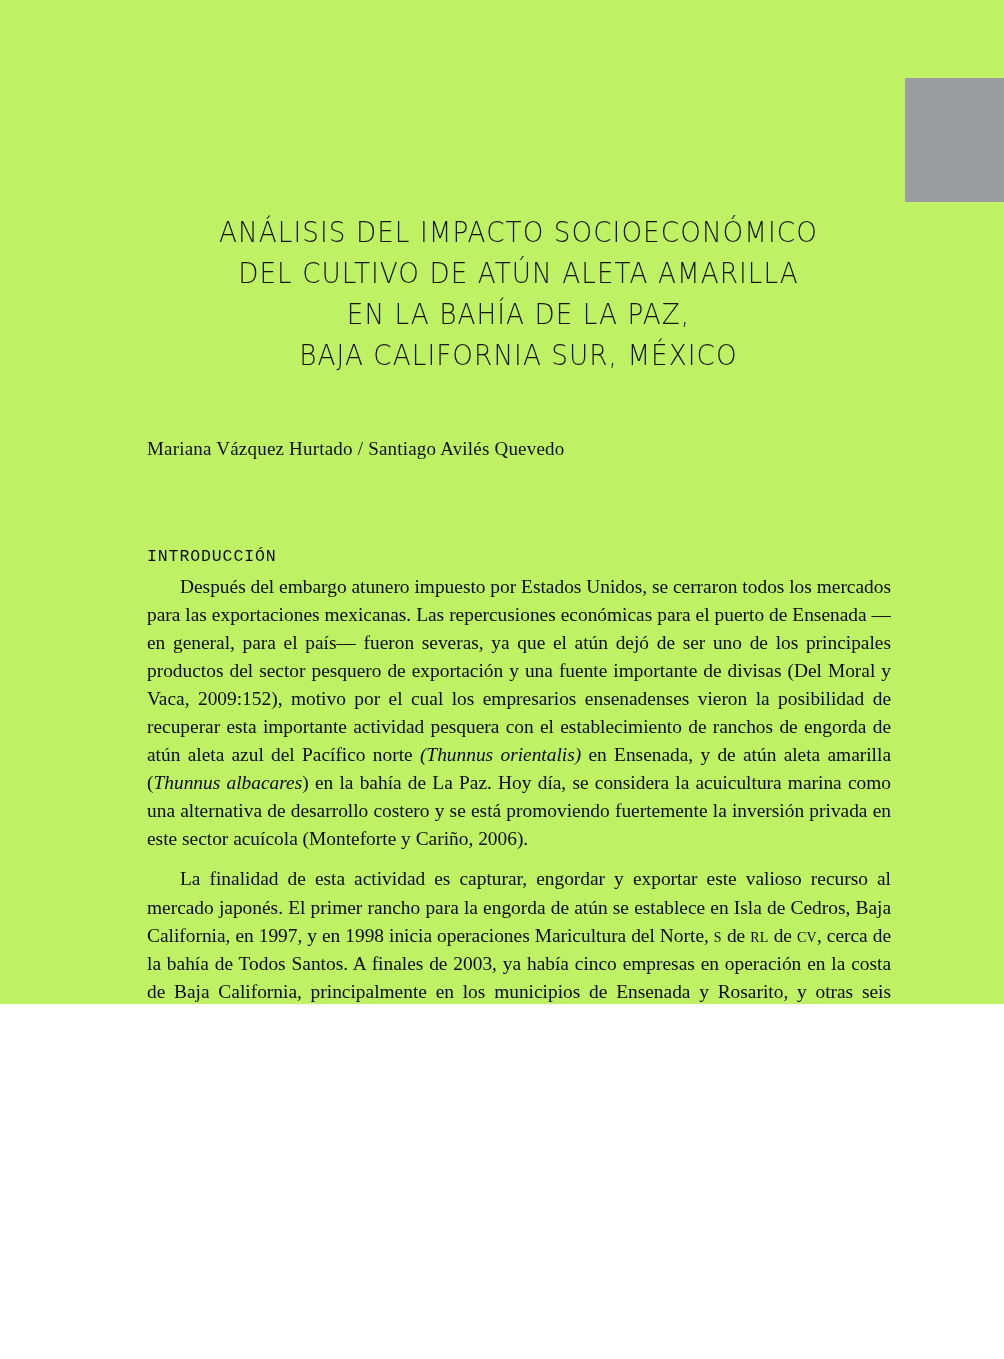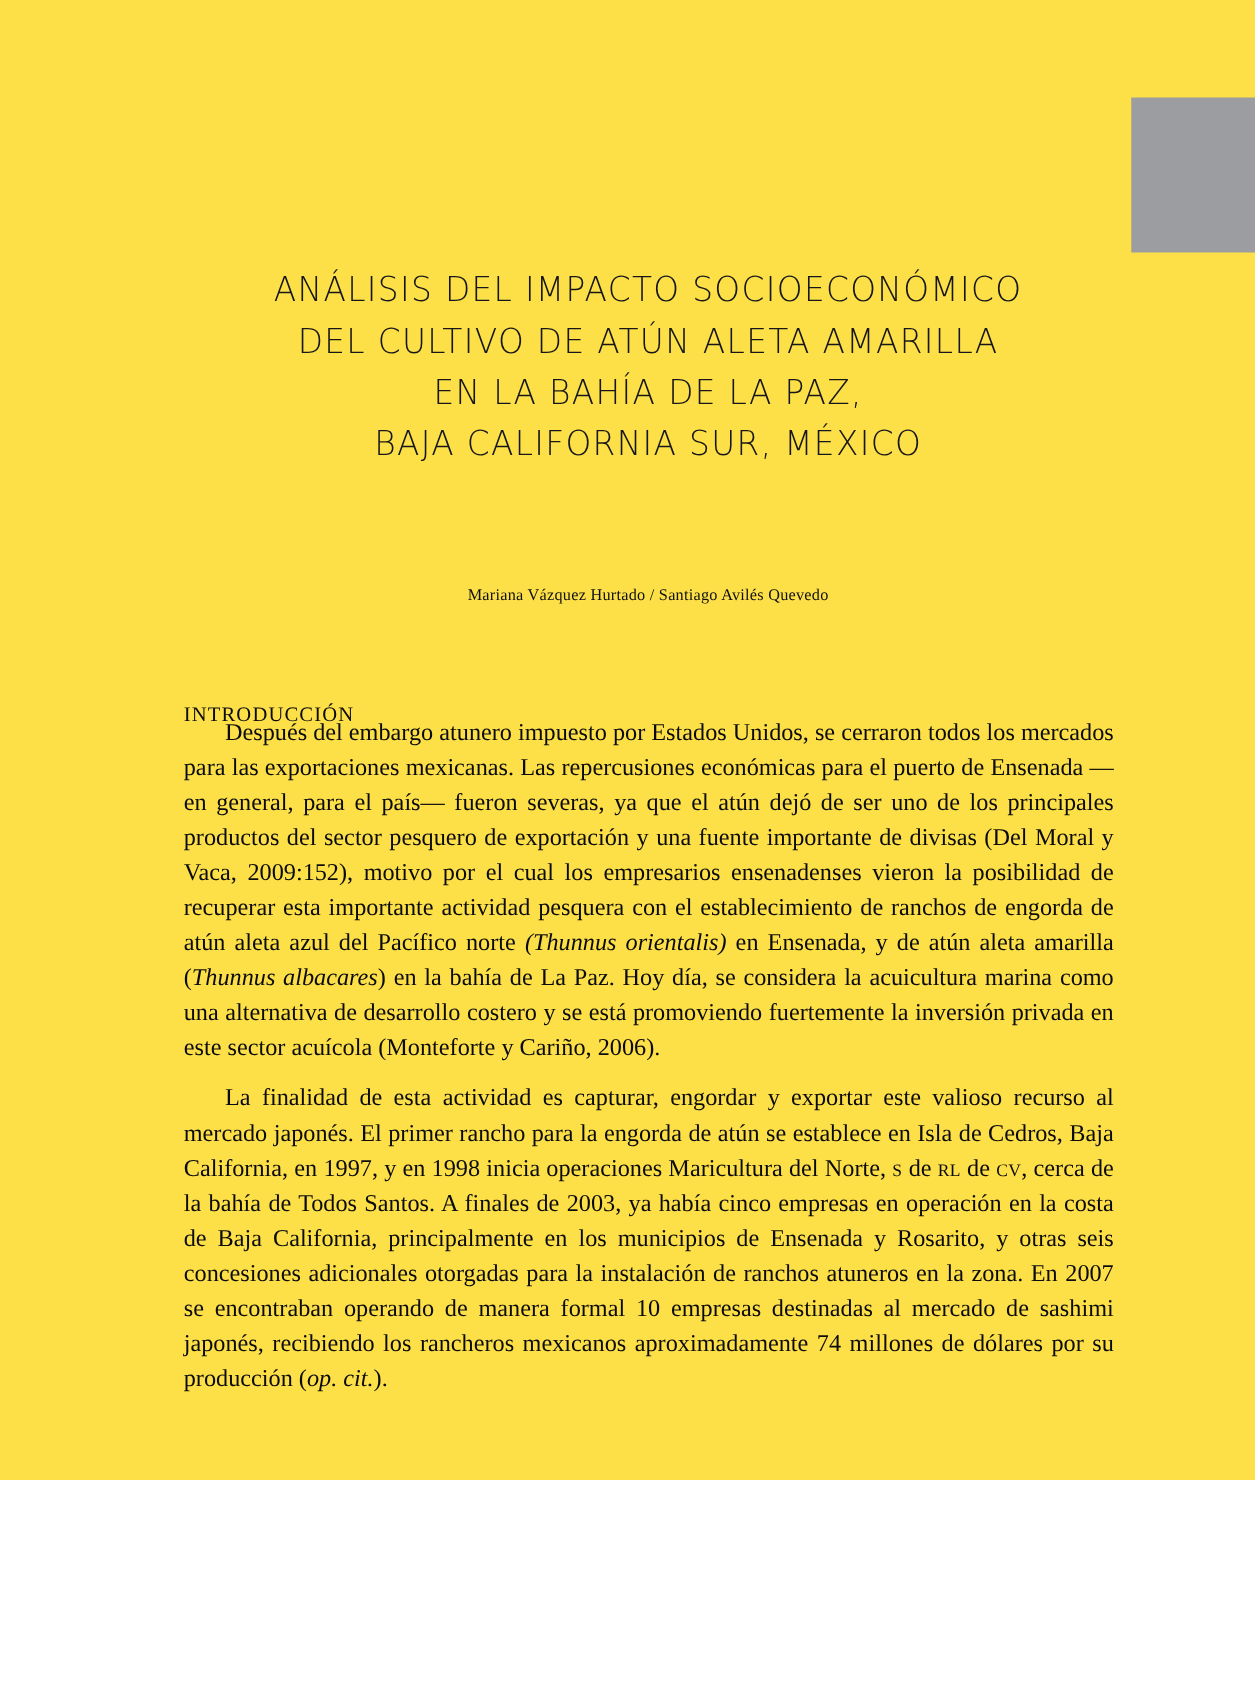--- a/index.html
+++ b/index.html
@@ -3,22 +3,22 @@
 <meta charset="utf-8">
 <style>
   html, body {
     margin: 0;
     padding: 0;
     background: #ffffff;
   }
   .page {
     position: relative;
     width: 1004px;
-    height: 1184px;
-    background: #fde047;
+    height: 1004px;
+    background: #bef264;
     overflow: hidden;
     font-family: "Liberation Serif", "DejaVu Serif", serif;
     color: #000000;
   }
 
   
   .corner-block {
     position: absolute;
     left: 905px;
     top: 78px;
@@ -59,37 +59,38 @@
   }
   .dates-row .gap {
     display: inline-block;
     width: 48px;
   }
 
   
   .authors {
     position: absolute;
     left: 147px;
-    top: 468px;
+    top: 438px;
     width: 743px;
-    text-align: center;
-    font-size: 13px;
+    text-align: left;
+    font-size: 19px;
     letter-spacing: 0.2px;
     color: #101014;
   }
 
   
   .section-heading {
     position: absolute;
     left: 147px;
-    top: 562px;
+    top: 547px;
     font-size: 16.5px;
     font-variant: small-caps;
     letter-spacing: 0.9px;
     color: #0c0c10;
+    font-family: Liberation Mono, monospace;
   }
 
   
   .body-text {
     position: absolute;
     left: 147px;
     top: 573px;
     width: 744px;
     font-size: 19.4px;
     line-height: 28.05px;

